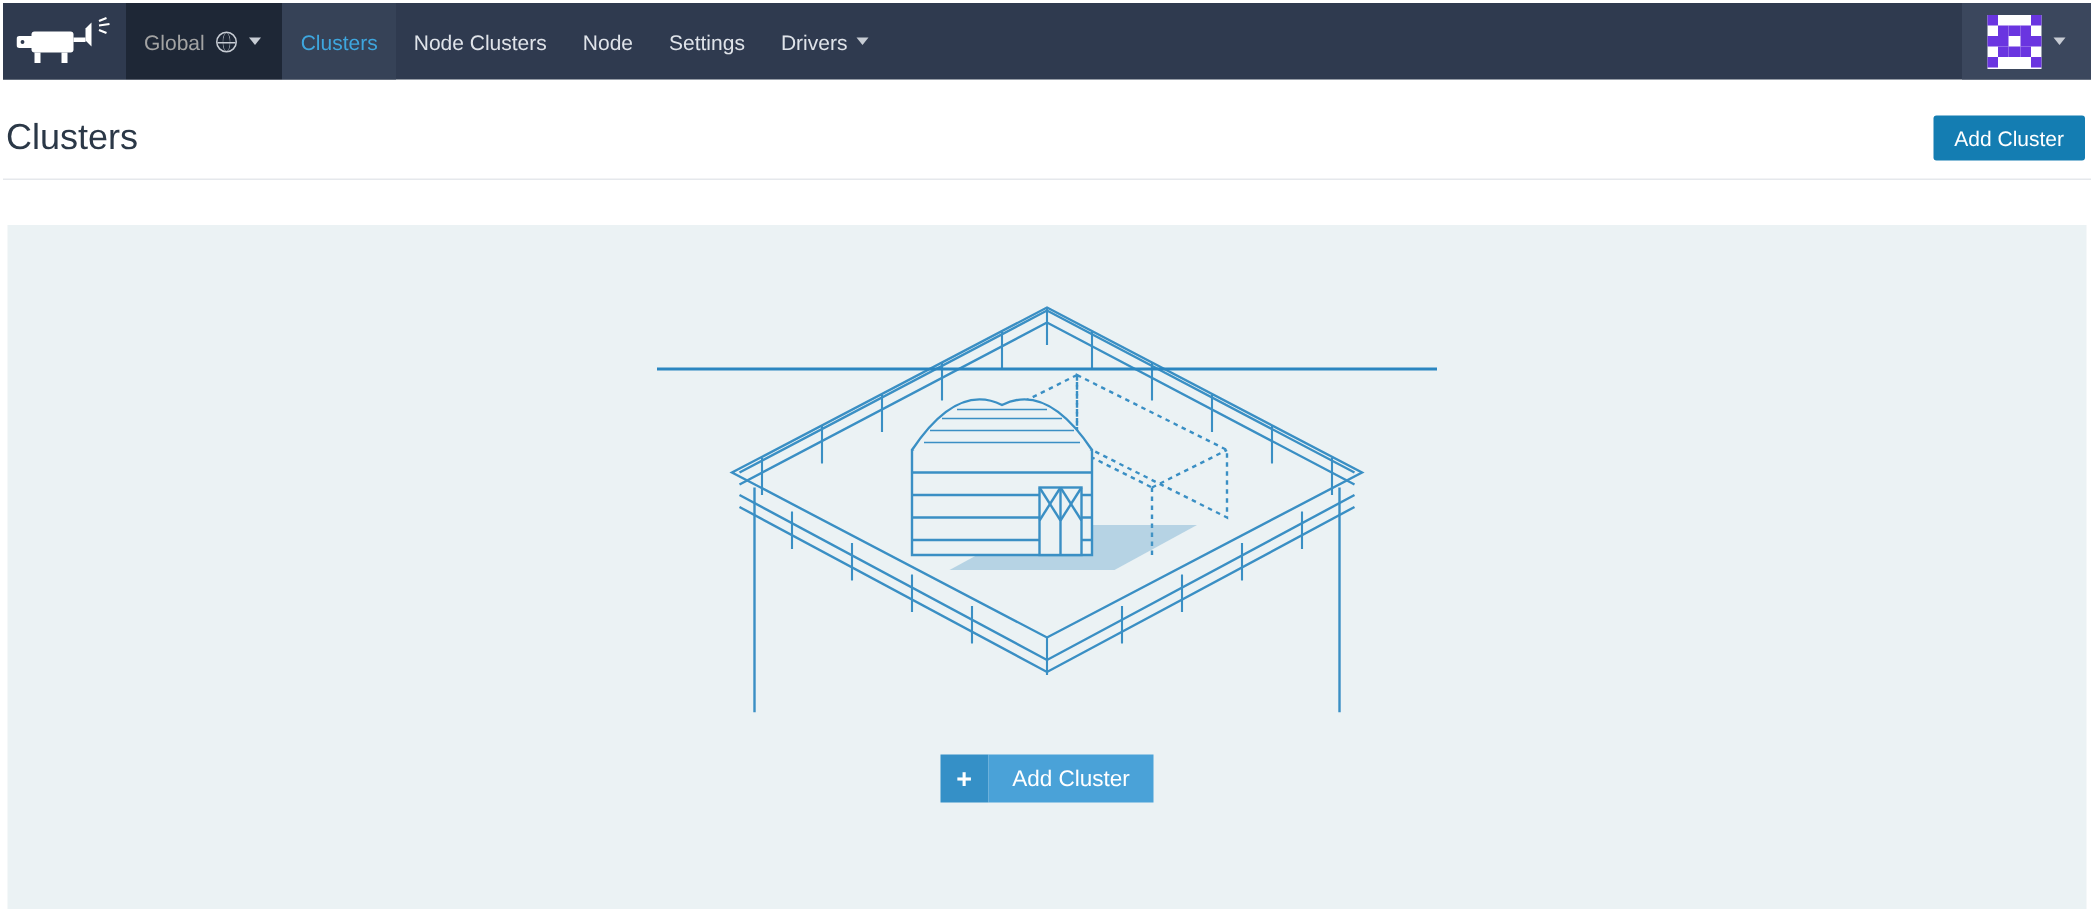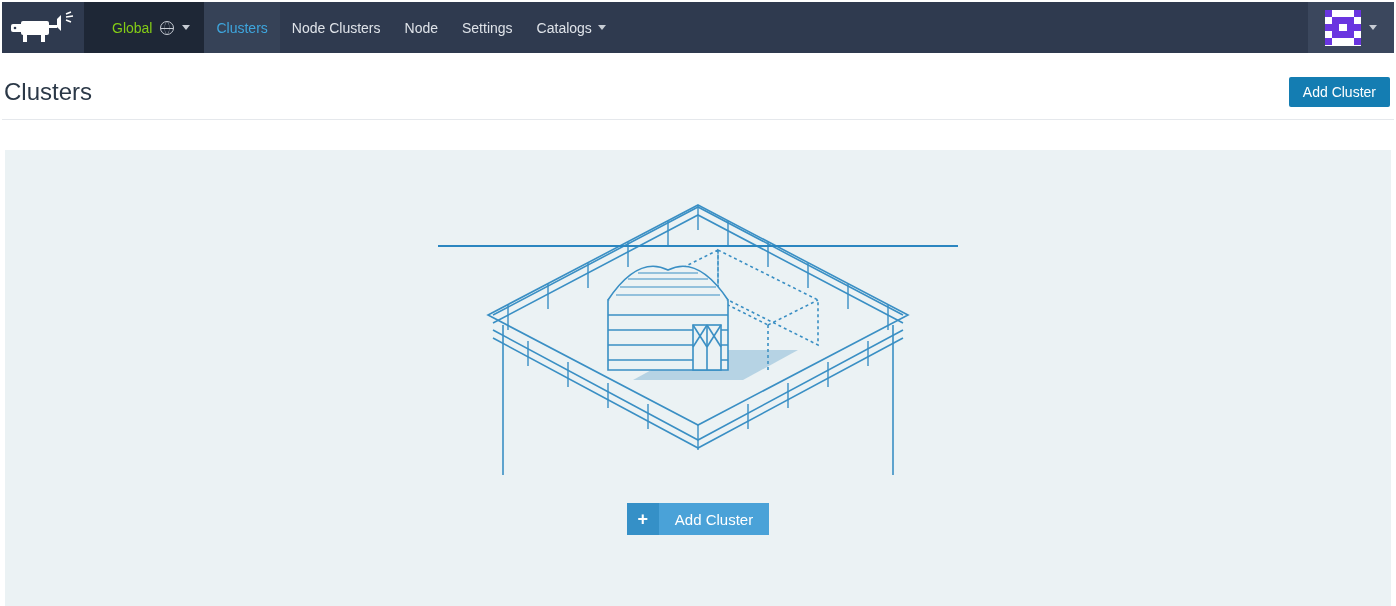--- a/index.html
+++ b/index.html
@@ -26,24 +26,24 @@
       width: 82px;
       display: flex;
       align-items: center;
       justify-content: center;
       background: #2f3a4f;
     }
     .scope-menu {
       display: flex;
       align-items: center;
       gap: 8px;
-      padding: 0 14px 0 28px;
+      padding: 0 14px 0 12px;
       background: #1e2736;
       cursor: pointer;
-      color: #84cc16;
+      color: #a3a3a3;
       font-size: 14px;
     }
     .nav {
       display: flex;
       align-items: stretch;
     }
     .nav-item {
       display: flex;
       align-items: center;
       padding: 0 12px;
@@ -216,21 +216,21 @@
     <div class="nav-item">
       <span>Node Clusters</span>
     </div>
     <div class="nav-item">
       <span>Node</span>
     </div>
     <div class="nav-item">
       <span>Settings</span>
     </div>
     <div class="nav-item">
-      <span>Catalogs</span>
+      <span>Drivers</span>
       <span class="chev"></span>
     </div>
   </div>
 
   <div class="spacer"></div>
 
   <div class="user-box">
     <div class="user-avatar">
       <span style="grid-column:1;grid-row:1"></span>
         <span style="grid-column:5;grid-row:1"></span>

